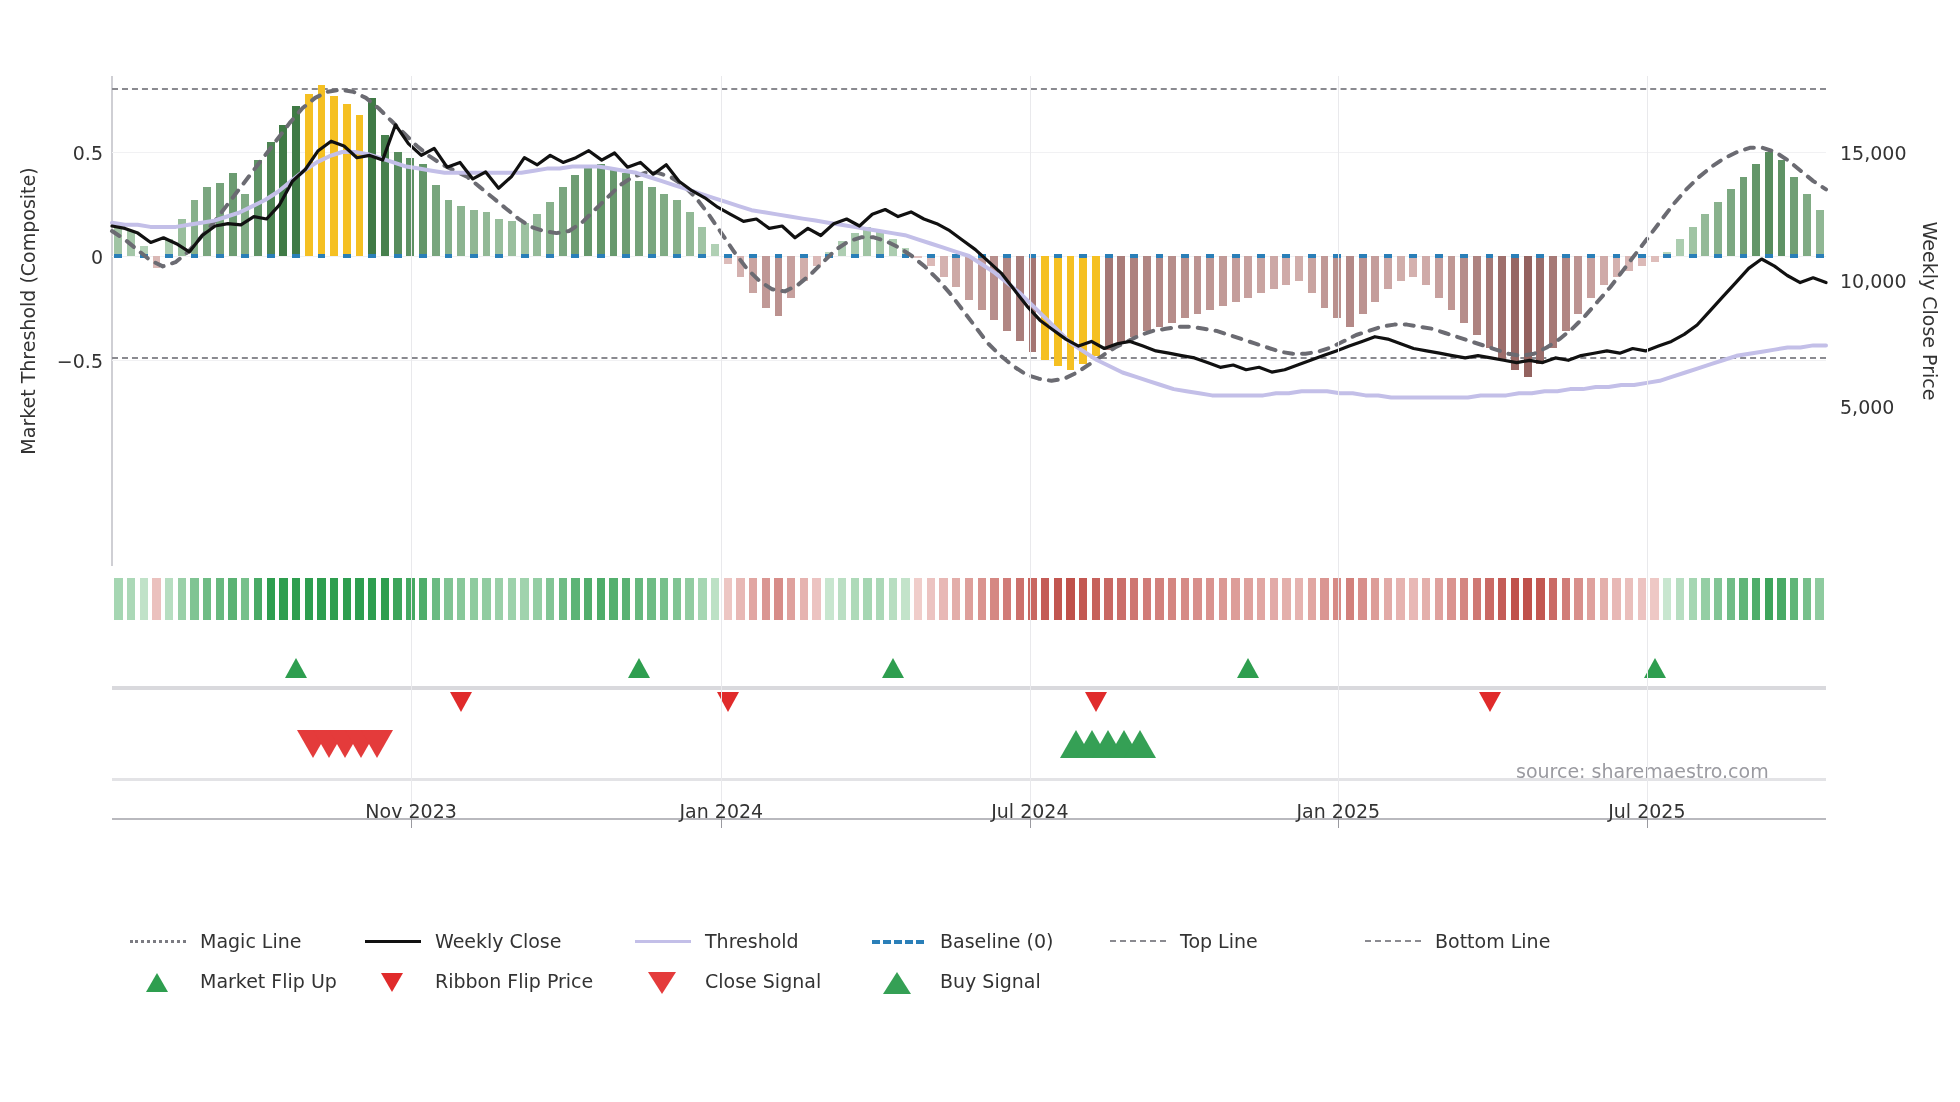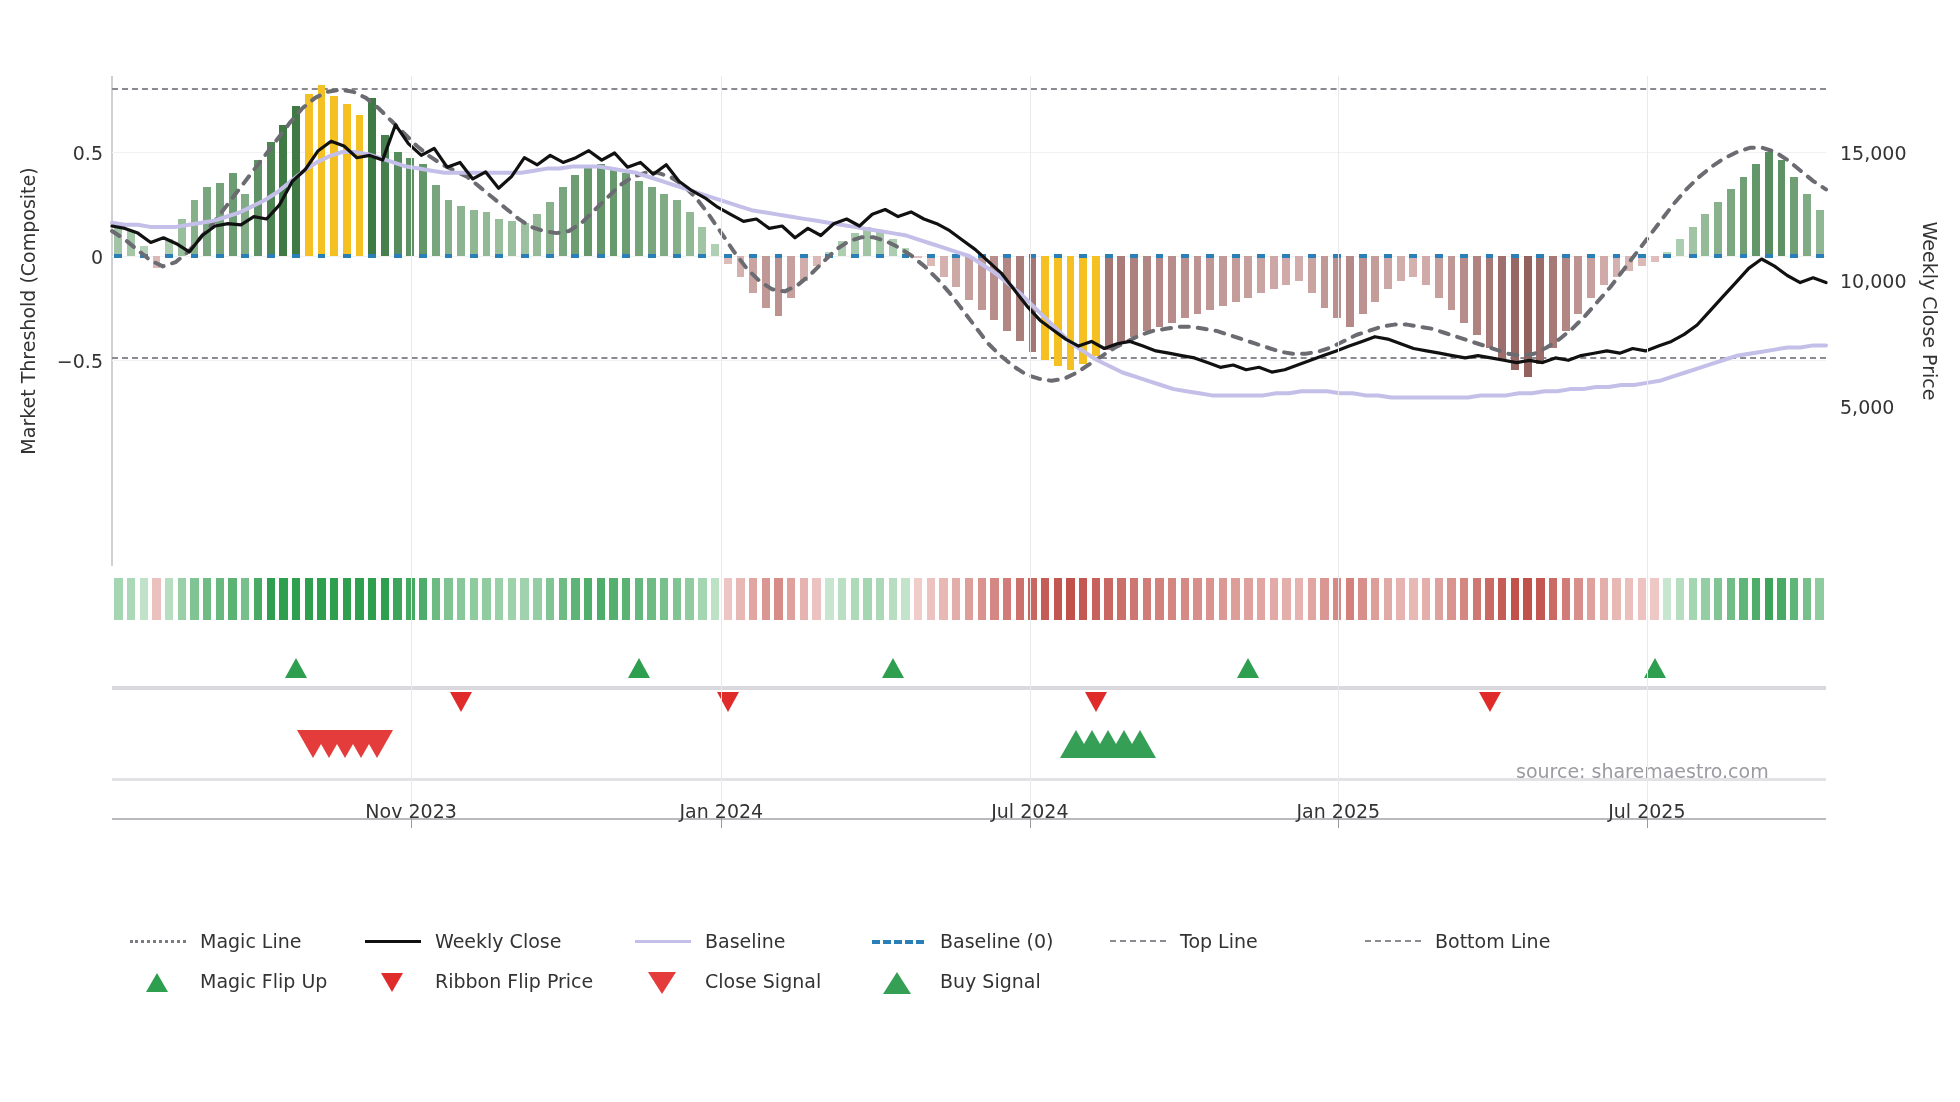--- a/index.html
+++ b/index.html
@@ -484,21 +484,21 @@
         <div class="lgitem" style="left: 255px; top: 0px;">
           <div class="swatch">
             <div class="sw-line" style="background:#111111"></div>
           </div>
           <div class="lgtext">Weekly Close</div>
         </div>
         <div class="lgitem" style="left: 525px; top: 0px;">
           <div class="swatch">
             <div class="sw-line" style="background:#c3bfe8"></div>
           </div>
-          <div class="lgtext">Baseline</div>
+          <div class="lgtext">Threshold</div>
         </div>
         <div class="lgitem" style="left: 760px; top: 0px;">
           <div class="swatch">
             <div class="sw-bdash"></div>
           </div>
           <div class="lgtext">Baseline (0)</div>
         </div>
         <div class="lgitem" style="left: 1000px; top: 0px;">
           <div class="swatch">
             <div class="sw-dash" style="border-top-color:#8a8a90"></div>
@@ -510,21 +510,21 @@
             <div class="sw-dash" style="border-top-color:#8a8a90"></div>
           </div>
           <div class="lgtext">Bottom Line</div>
         </div>
       </div>
     <div class="lgrow" id="lgrow2">
         <div class="lgitem" style="left: 20px; top: 0px;">
           <div class="swatch">
             <div class="sw-tri-up" style="border-bottom-color:#2e9e4f"></div>
           </div>
-          <div class="lgtext">Magic Flip Up</div>
+          <div class="lgtext">Market Flip Up</div>
         </div>
         <div class="lgitem" style="left: 255px; top: 0px;">
           <div class="swatch">
             <div class="sw-tri-dn" style="border-top-color:#e02b2b"></div>
           </div>
           <div class="lgtext">Ribbon Flip Price</div>
         </div>
         <div class="lgitem" style="left: 525px; top: 0px;">
           <div class="swatch">
             <div class="sw-sig-dn" style="border-top-color:#e43b3b"></div>

